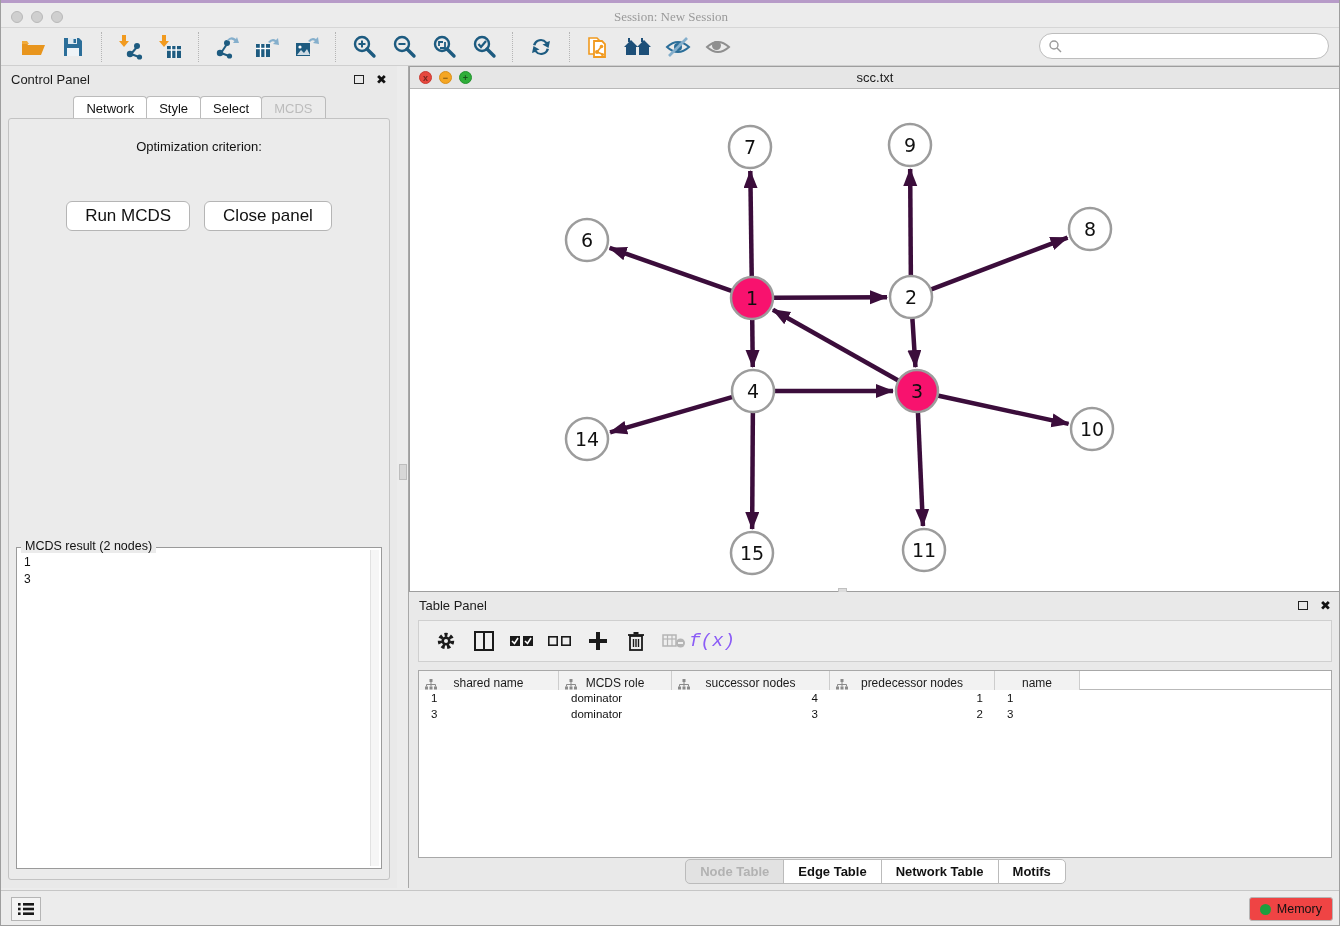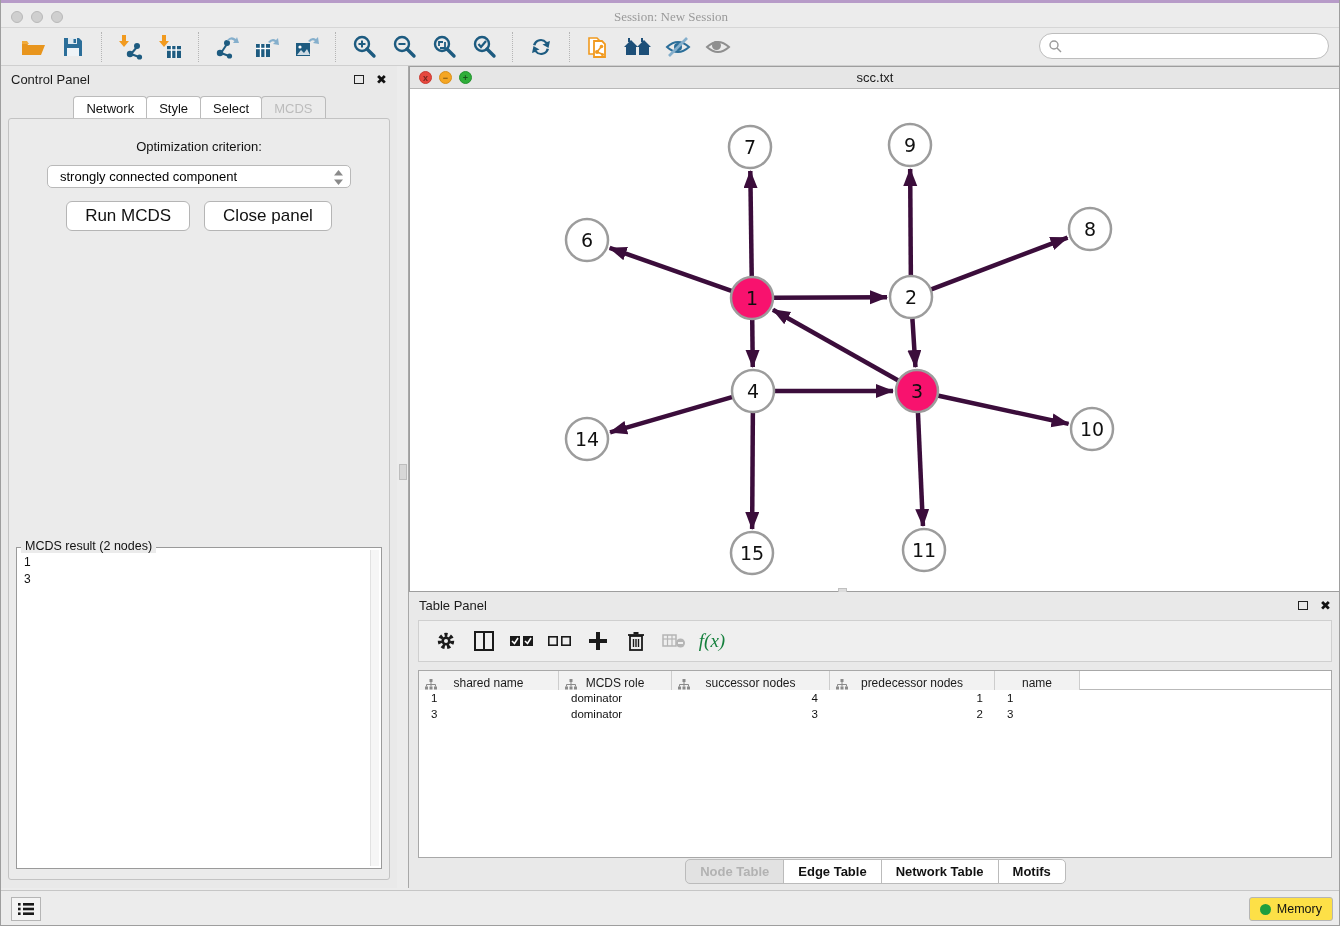--- a/index.html
+++ b/index.html
@@ -70,42 +70,42 @@
   .tr-grn { background:#2fae39; border:1px solid #249230; }
   .canvas { position:absolute; left:0; top:22px; width:930px; height:502px; background:#fff; }
   .hgrip { position:absolute; left:428px; bottom:-4px; width:9px; height:7px; background:#dcdcdc;
            border:1px solid #c0c0c0; }
 
   
   .tp { position:absolute; left:408px; top:592px; width:932px; height:298px; background:#e9e9e9; }
   .tp-toolbar { position:absolute; left:9px; right:9px; top:28px; height:42px; background:#efefef;
                 border:1px solid #cfcfcf; display:flex; align-items:center; padding-left:8px; }
   .tp-ic { width:30px; height:30px; display:flex; align-items:center; justify-content:center; margin:0 4px; }
-  .fx { font-family:Liberation Serif, serif; font-style:italic; font-size:19px; color:#15803d;text-align:right; }
+  .fx { font-family:Liberation Mono, monospace; font-style:italic; font-size:19px; color:#8b5cf6;text-align:right; }
   .tp-table { position:absolute; left:9px; right:9px; top:78px; bottom:32px; background:#fff;
               border:1px solid #a8a8a8; overflow:hidden; }
   .thead { position:relative; height:19px; border-bottom:1px solid #b9b9b9; }
   .th { position:absolute; top:0; height:19px; background:#f2f2f2; border-right:1px solid #cdcdcd;
         font-size:12px; color:#1a1a1a; display:flex; align-items:flex-end; justify-content:center; }
   .th svg { position:absolute; left:6px; }
   .trow { position:relative; height:16px; }
   .td { position:absolute; top:0; height:16px; font-size:11.5px; color:#111; line-height:16px; }
   .tp-bottom-tabs { position:absolute; left:0; right:0; bottom:6px; display:flex; justify-content:center; }
   .btab { font-size:13px; font-weight:bold; padding:4px 14px; background:#fff; border:1px solid #bbb;
           margin-right:-1px; color:#111; cursor:pointer; }
   .btab:first-child { border-radius:5px 0 0 5px; }
   .btab:last-child { border-radius:0 5px 5px 0; }
   .btab.active { background:#e2e2e2; color:#b2b2b2; }
 
   
   .statusbar { position:absolute; left:0; top:890px; width:1340px; height:36px; background:#ececec;
                border-top:1px solid #c6c6c6; }
   .status-btn { position:absolute; left:10px; top:6px; width:30px; height:24px; background:#f4f4f4;
                 border:1px solid #b5b5b5; display:flex; align-items:center; justify-content:center; cursor:pointer; }
-  .memory-btn { position:absolute; right:8px; top:6px; height:24px; background:#fde047; border:1px solid #b5b5b5;
+  .memory-btn { position:absolute; right:8px; top:6px; height:24px; background:#ef4444; border:1px solid #b5b5b5;
                 border-radius:3px; display:flex; align-items:center; gap:6px; padding:0 10px; font-size:12.5px;
                 color:#111; cursor:pointer; }
   .mem-dot { width:11px; height:11px; border-radius:50%; background:#1e9e3e; }
 </style>
 </head>
 <body>
 
 <div class="titlebar">
   <div class="tl-dots">
     <div class="tl-dot"></div>
@@ -277,29 +277,20 @@
     <span class="close-ic">✖</span>
   </div>
   <div class="cp-tabs" id="cp-tabs">
       <div class="tab">Network</div>
       <div class="tab">Style</div>
       <div class="tab">Select</div>
       <div class="tab active">MCDS</div>
     </div>
   <div class="cp-body">
     <div class="opt-label">Optimization criterion:</div>
-    <div class="select">
-      <span>strongly connected component</span>
-      <span class="stepper">
-        <svg width="11" height="17" viewBox="0 0 11 17">
-            <path d="M5.5 1 L10 6.5 H1 Z" fill="#8a8a8a"></path>
-            <path d="M5.5 16 L1 10.5 H10 Z" fill="#8a8a8a"></path>
-          </svg>
-      </span>
-    </div>
     <div class="btn-row">
       <button class="btn">Run MCDS</button>
       <button class="btn">Close panel</button>
     </div>
     <div class="groupbox">
       <div class="gb-legend">MCDS result (2 nodes)</div>
       <div class="result-list" id="result-list">
           <div>1</div>
           <div>3</div>
         </div>

